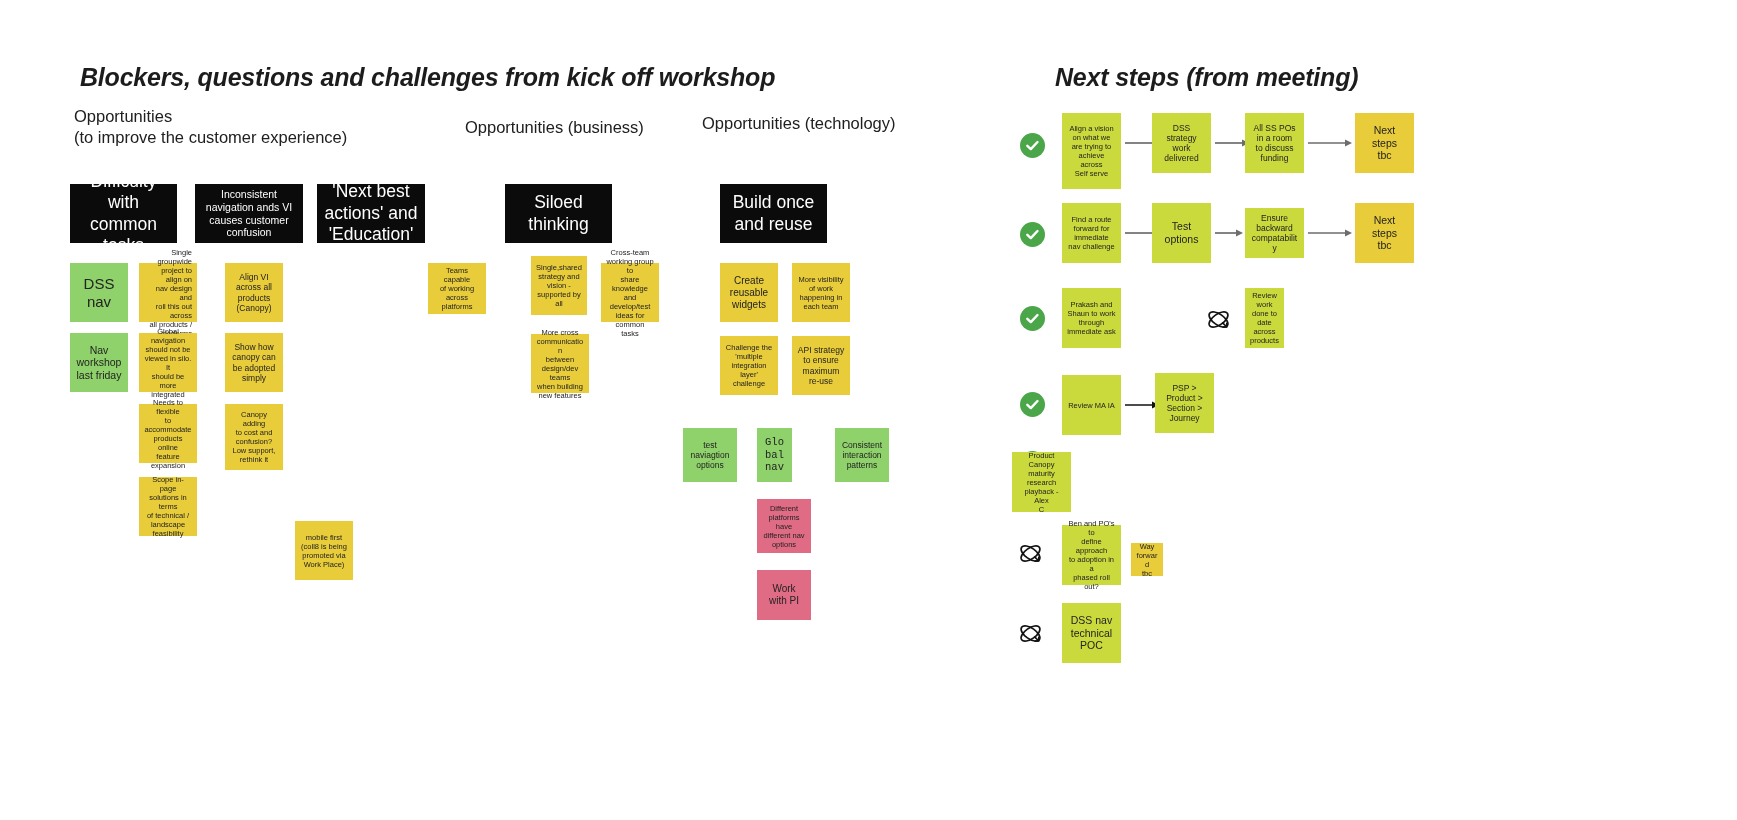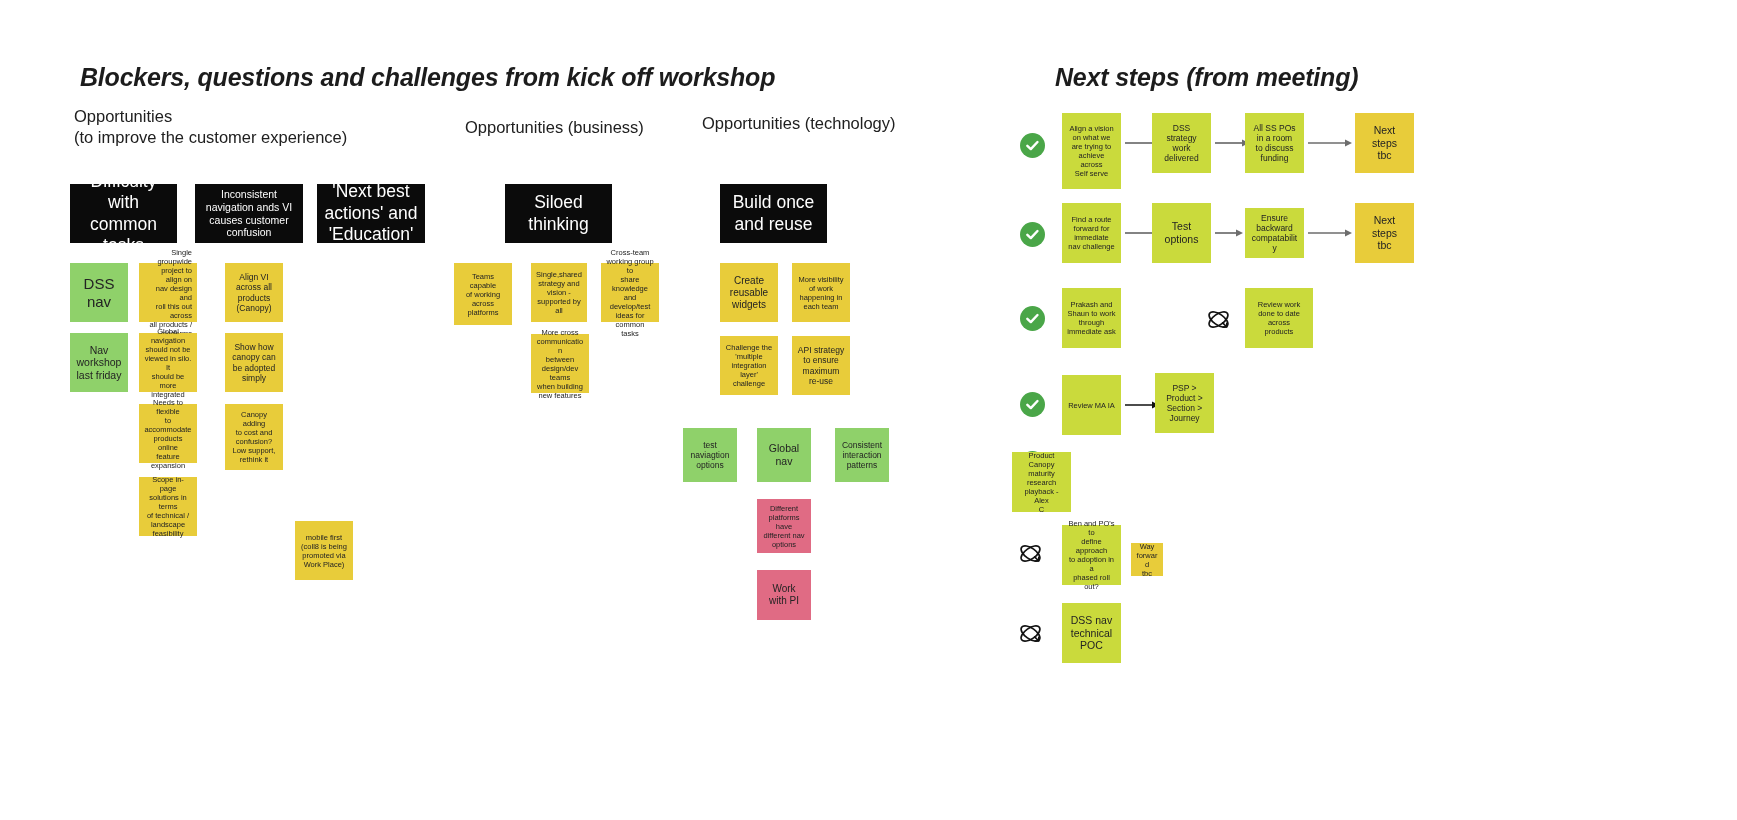--- a/index.html
+++ b/index.html
@@ -151,25 +151,25 @@
 rethink it</div>
 
   <div class="abs note yellow t-xs" style="left:295px; top:521px; width:58px; height:59px;">mobile first
 (coll8 is being
 promoted via
 Work Place)</div>
 
   <div class="abs blackcard big" style="left:505px; top:184px; width:107px; height:59px;">Siloed
 thinking</div>
 
-  <div class="abs note yellow t-xs" style="left:454px; top:263px; width:58px; height:62px;">Teams capable
+  <div class="abs note yellow t-xs" style="left:428px; top:263px; width:58px; height:51px;">Teams capable
 of working
 across
 platforms</div>
-  <div class="abs note yellow t-xs" style="left:531px; top:263px; width:56px; height:59px;">Single,shared
+  <div class="abs note yellow t-xs" style="left:531px; top:256px; width:56px; height:59px;">Single,shared
 strategy and
 vision -
 supported by
 all</div>
   <div class="abs note yellow t-xs" style="left:601px; top:263px; width:58px; height:59px;">Cross-team
 working group to
 share knowledge
 and develop/test
 ideas for common
 tasks</div>
@@ -196,21 +196,21 @@
 layer'
 challenge</div>
   <div class="abs note yellow t-sm" style="left:792px; top:336px; width:58px; height:59px;">API strategy
 to ensure
 maximum
 re-use</div>
 
   <div class="abs note green t-sm" style="left:683px; top:428px; width:54px; height:54px;">test
 naviagtion
 options</div>
-  <div class="abs note green t-md" style="left:757px; top:428px; width:54px; height:54px;">Global
+  <div class="abs note green t-md" style="left:757px; top:428px; width:35px; height:54px;font-family:Liberation Mono, monospace;">Global
 nav</div>
   <div class="abs note green t-sm" style="left:835px; top:428px; width:54px; height:54px;">Consistent
 interaction
 patterns</div>
   <div class="abs note pink t-xs" style="left:757px; top:499px; width:54px; height:54px;">Different
 platforms have
 different nav
 options</div>
   <div class="abs note pink t-lg" style="left:757px; top:570px; width:54px; height:50px;">Work
 with PI</div>
@@ -297,21 +297,21 @@
 through
 immediate ask</div>
 
   <div class="abs atom-icon" style="left:1206px; top:307px;">
     <svg width="25" height="25" viewBox="0 0 30 30">
       <ellipse cx="15" cy="15" rx="13" ry="6.5" fill="none" stroke="#111" stroke-width="2" transform="rotate(35 15 15)"></ellipse>
       <ellipse cx="15" cy="15" rx="13" ry="6.5" fill="none" stroke="#111" stroke-width="2" transform="rotate(-35 15 15)"></ellipse>
       <path d="M20 19 L25 24 M25 24 L20.5 24 M25 24 L25 19.5" stroke="#111" stroke-width="2" fill="none" stroke-linecap="round"></path>
     </svg>
   </div>
-  <div class="abs note lime t-xs" style="left:1245px; top:288px; width:68px; height:60px;">Review work
+  <div class="abs note lime t-xs" style="left:1245px; top:288px; width:39px; height:60px;">Review work
 done to date
 across
 products</div>
 
   <div class="abs" style="left:1020px; top:392px;">
     <div class="check-icon">
       <svg width="15" height="15" viewBox="0 0 16 16">
           <path d="M2.5 8.3 L6.2 11.8 L13.3 4.3" stroke="#ffffff" stroke-width="2.6" fill="none" stroke-linecap="round" stroke-linejoin="round"></path>
         </svg>
     </div>

